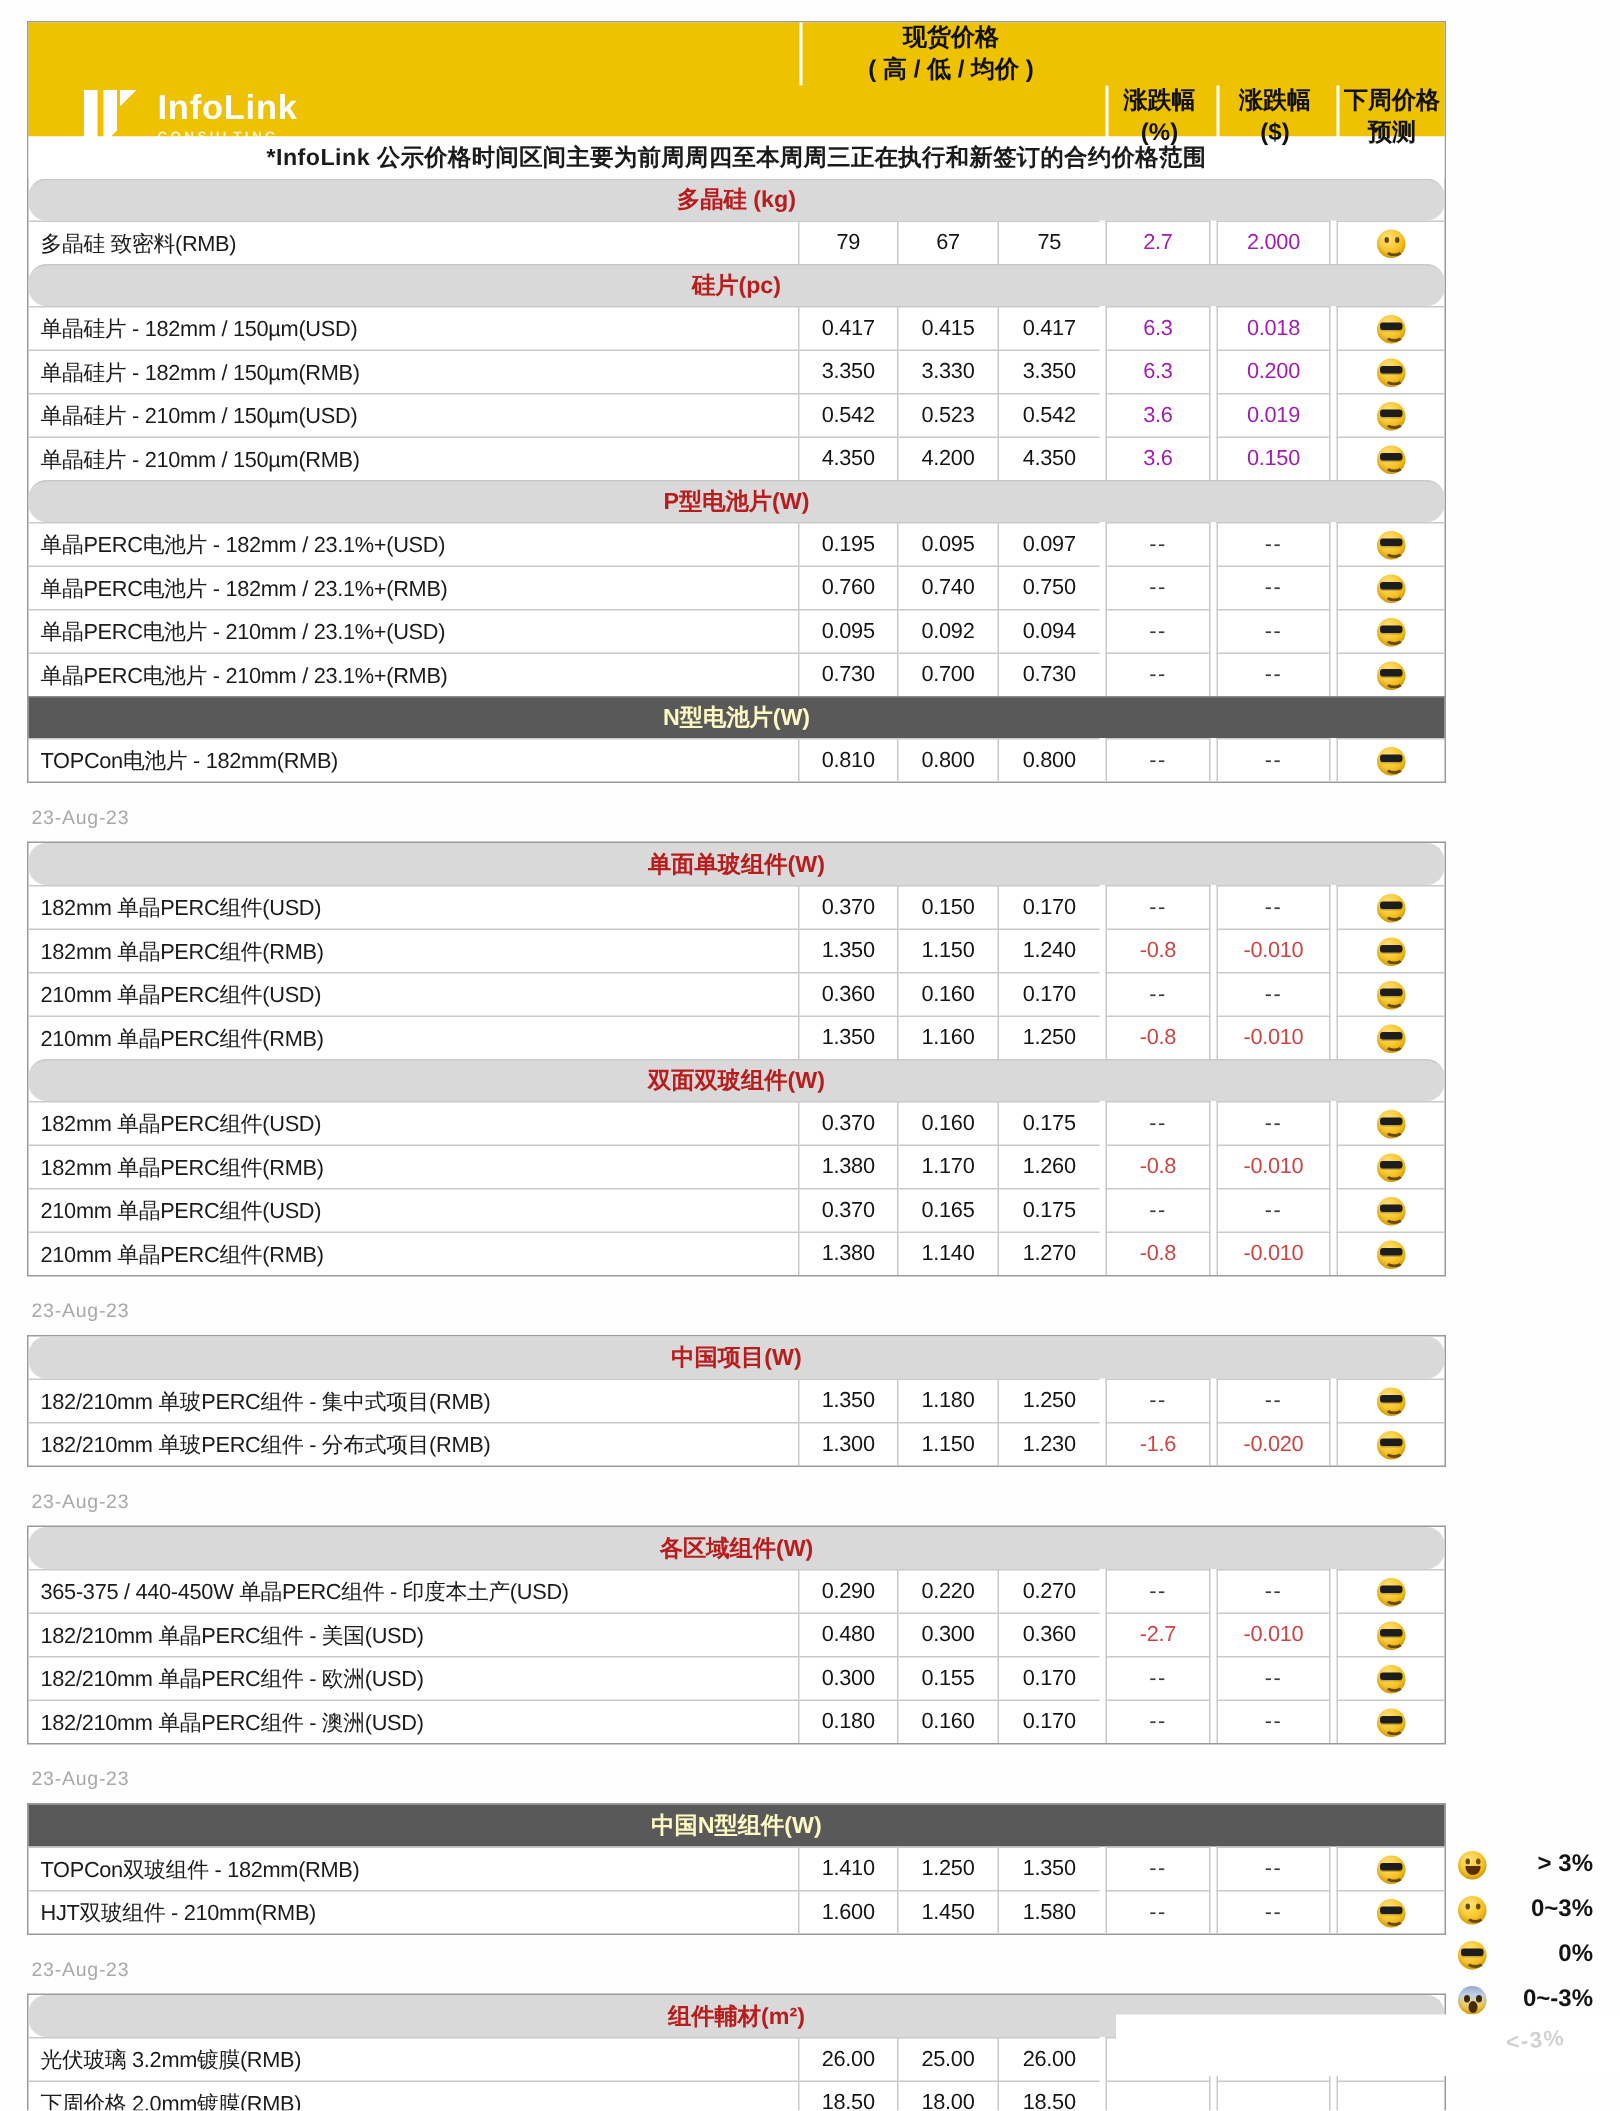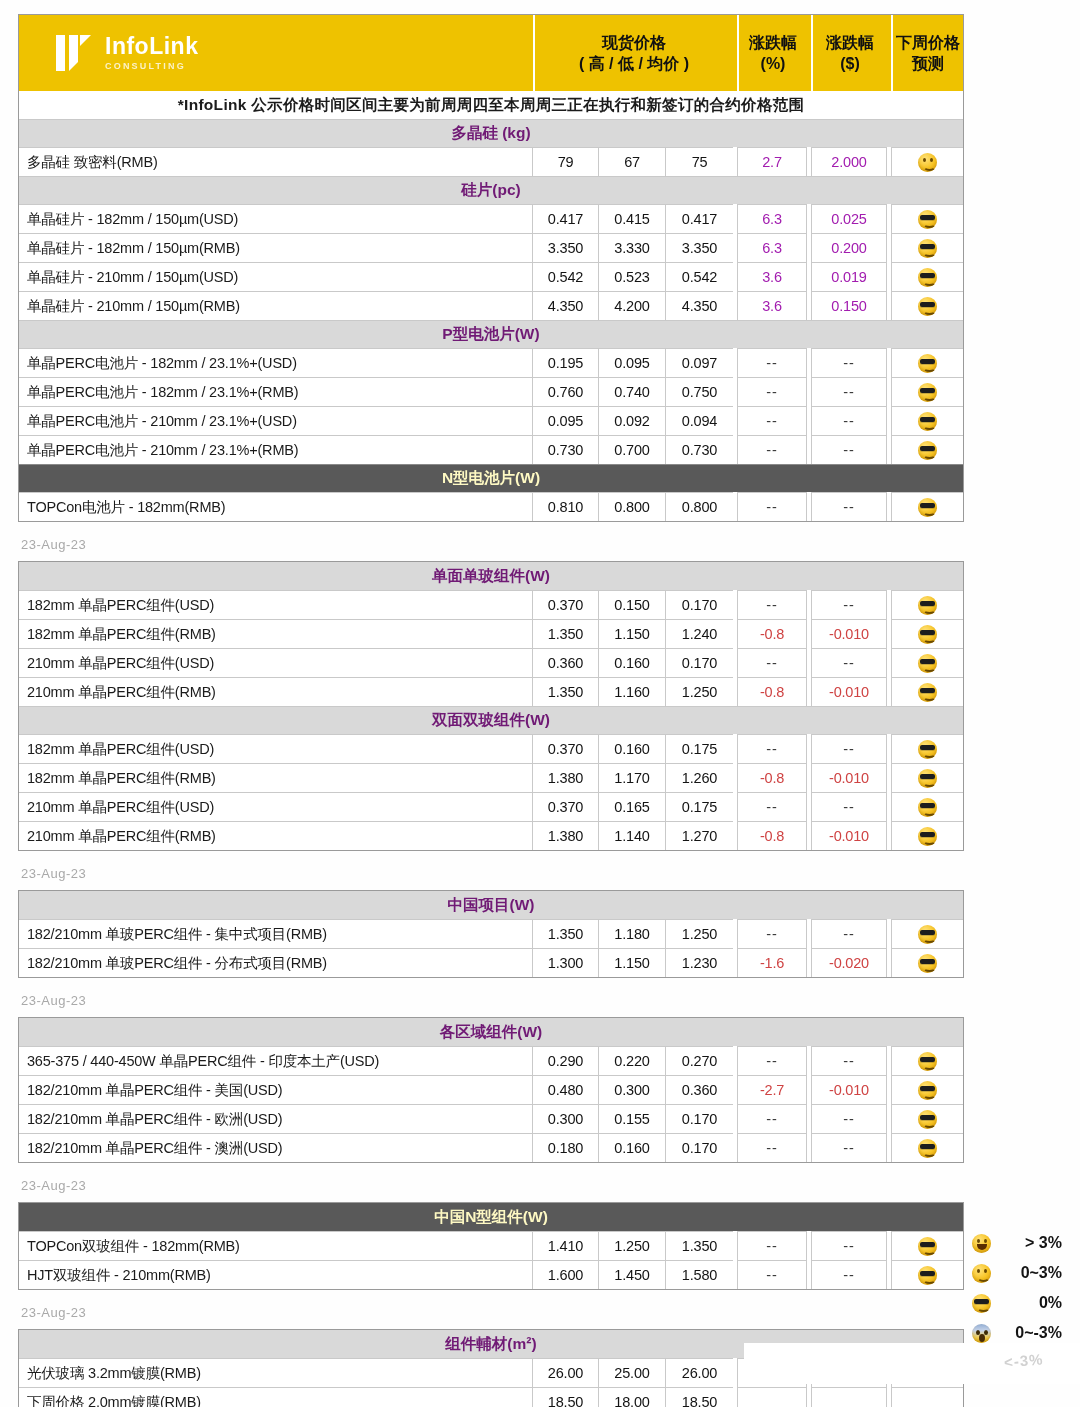--- a/index.html
+++ b/index.html
@@ -31,21 +31,21 @@
   .brand-name { color:#fff; font-weight:bold; font-size:23px; letter-spacing:.5px; }
   .brand-sub  { color:rgba(255,255,255,.78); font-size:9px; letter-spacing:2.2px; margin-top:4px; font-weight:bold; }
 
   
   .note-row { height:28px; display:flex; align-items:center; justify-content:center;
               background:#fff; font-weight:bold; font-size:15.5px; letter-spacing:.3px; }
 
   
   .sec-hdr { height:28px; display:flex; align-items:center; justify-content:center;
              font-weight:bold; font-size:15.5px; border-top:1px solid #c9c9c9; }
-  .sec-hdr.light { background:#d9d9d9; color:#701a75; }
+  .sec-hdr.light { background:#d9d9d9; color:#b91c1c;border-radius:12px; }
   .sec-hdr.dark  { background:#595959; color:#fef9c3; border-top-color:#8a8a8a; }
   .block > .sec-hdr:first-child { border-top:none; }
 
   
   .row { height:29px; }
   .cell { display:flex; align-items:center; justify-content:center; font-size:14.5px;
           border-top:1px solid #c9c9c9; letter-spacing:-.2px; }
   .cell.name { justify-content:flex-start; padding-left:8px; font-size:14.5px;
                border-right:1px solid #c9c9c9; white-space:nowrap; overflow:hidden; }
   .cell.num  { border-right:1px solid #c9c9c9; color:#141414; }
@@ -98,37 +98,37 @@
 </style>
 </head>
 <body>
 
 <div class="page">
 
   <div class="main-col">
 
     <div class="block" id="block-head">
       <div class="topbar grid">
+        <div class="tb-cell c-spot tb-sep">
+          <span>现货价格</span>
+          <span>( 高 / 低 / 均价 )</span>
+        </div>
         <div class="tb-cell c-logo">
           <div class="logo-wrap">
             <svg class="logo-glyph" viewBox="0 0 42 42">
               <rect x="3" y="3" width="9" height="36" fill="#ffffff"></rect>
               <path d="M16 3 h9 v27 h0 l-9 9 z" fill="#ffffff"></path>
               <path d="M27 3 l11 0 -11 11 z" fill="#ffffff"></path>
             </svg>
             <div class="brand-text">
               <span class="brand-name">InfoLink</span>
               <span class="brand-sub">CONSULTING</span>
             </div>
           </div>
         </div>
-        <div class="tb-cell c-spot tb-sep">
-          <span>现货价格</span>
-          <span>( 高 / 低 / 均价 )</span>
-        </div>
         <div class="tb-cell c-pct tb-sep">
           <span>涨跌幅</span>
           <span>(%)</span>
         </div>
         <div class="tb-cell c-amt tb-sep">
           <span>涨跌幅</span>
           <span>($)</span>
         </div>
         <div class="tb-cell c-fore tb-sep">
           <span>下周价格</span>
@@ -154,21 +154,21 @@
           </div>
           <div class="sec-hdr light">硅片(pc)</div>
           <div class="row grid">
             <div class="cell name">单晶硅片 - 182mm / 150µm(USD)</div>
             <div class="cell num">0.417</div>
             <div class="cell num">0.415</div>
             <div class="cell num last">0.417</div>
             <div class="cell gap"></div>
             <div class="cell box pos">6.3</div>
             <div class="cell gap"></div>
-            <div class="cell box pos">0.025</div>
+            <div class="cell box pos">0.018</div>
             <div class="cell gap"></div>
             <div class="cell box endbox">
               <span class="emo cool"></span>
             </div>
           </div>
           <div class="row grid">
             <div class="cell name">单晶硅片 - 182mm / 150µm(RMB)</div>
             <div class="cell num">3.350</div>
             <div class="cell num">3.330</div>
             <div class="cell num last">3.350</div>

